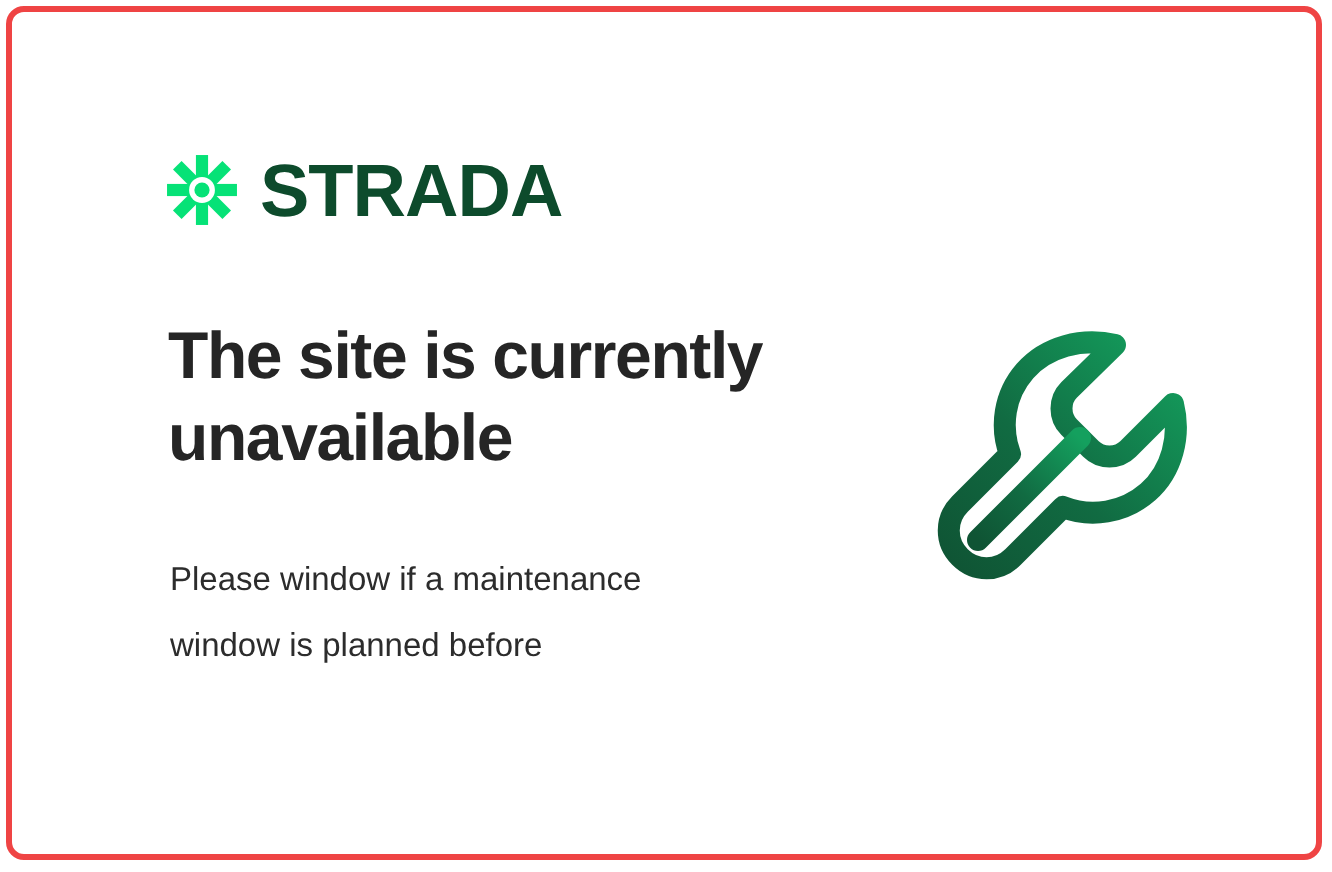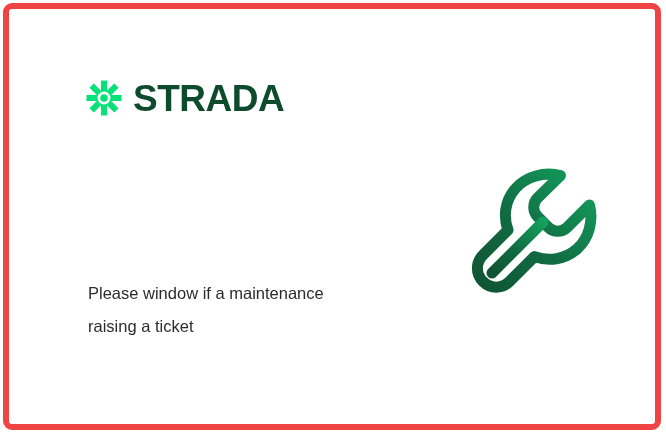--- a/index.html
+++ b/index.html
@@ -15,21 +15,21 @@
   }
 
   .status-card {
     position: absolute;
     left: 3px;
     top: 3px;
     width: 658px;
     height: 427px;
     box-sizing: border-box;
     background: #ffffff;
-    border: 6px solid #ef4444;
+    border: 3px solid #ef4444;
     border-radius: 9px;
   }
 
   
   .brand-lockup {
     position: absolute;
     left: 76px;
     top: 70px;
     display: flex;
     align-items: center;
@@ -112,24 +112,25 @@
           <rect x="42" y="4" width="16" height="92" transform="rotate(45 50 50)"></rect>
           <rect x="42" y="4" width="16" height="92" transform="rotate(-45 50 50)"></rect>
           <circle cx="50" cy="50" r="17" fill="#ffffff"></circle>
           <circle cx="50" cy="50" r="10"></circle>
         </g>
       </svg>
     </span>
     <span class="brand-wordmark">STRADA</span>
   </div>
 
+  <h1 class="headline">The site is currently unavailable</h1>
 
   <p class="body-copy">
     <span class="copy-line">Please window if a maintenance</span>
-    <span class="copy-line">raising a ticket</span>
+    <span class="copy-line">window is planned before</span>
   </p>
 
   <div class="wrench-illustration">
     <svg viewBox="0 0 160 160" aria-hidden="true">
       <defs>
         <linearGradient id="wrenchGrad" x1="0" y1="1" x2="1" y2="0">
           <stop offset="0%" stop-color="#0f5434"></stop>
           <stop offset="45%" stop-color="#116b42"></stop>
           <stop offset="100%" stop-color="#14a05e"></stop>
         </linearGradient>

